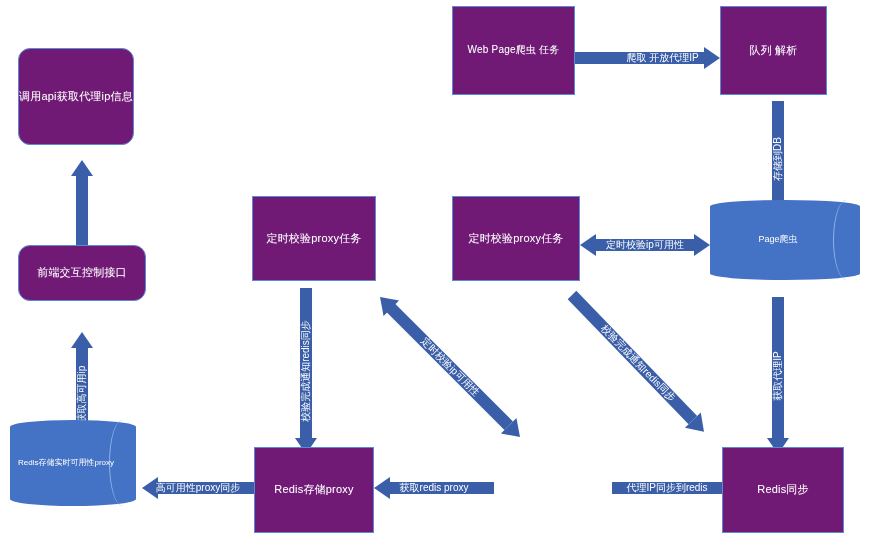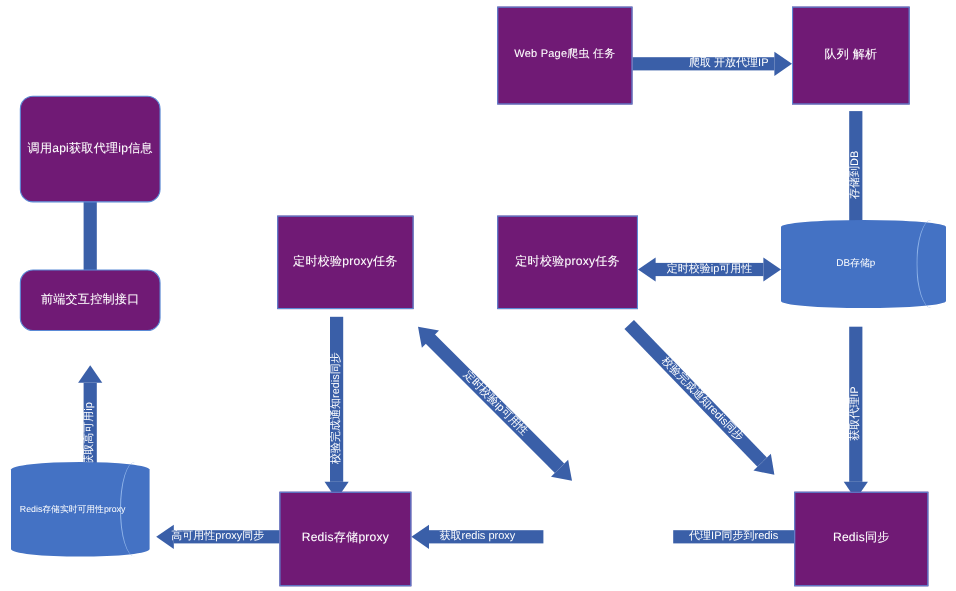--- a/index.html
+++ b/index.html
@@ -188,21 +188,21 @@
     <div class="head end" style="left:182px;"></div>
     <div class="conn-label fs9" style="transform: translate(-50%,-50%);">定时校验ip可用性</div>
   </div>
 
   <div class="conn" style="left:572px; top:288px; width:190px; transform: rotate(46deg);">
     <div class="shaft" style="width:174px;"></div>
     <div class="head end" style="left:174px;"></div>
     <div class="conn-label fs9" style="transform: translate(-50%,-50%);">校验完成通知redis同步</div>
   </div>
 
-  <div class="node rounded fs11" style="left:18px; top:48px; width:128px; height:97px;margin-top:39px;">
+  <div class="node rounded fs11" style="left:18px; top:48px; width:116px; height:97px;">
     <span>调用api获取代理ip信息</span>
   </div>
 
   <div class="node rounded fs11" style="left:18px; top:245px; width:128px; height:56px;">
     <span>前端交互控制接口</span>
   </div>
 
   <div class="cyl" style="left:10px; top:420px; width:126px; height:86px;">
     <div class="cyl-body"></div>
     <div class="cyl-face"></div>
@@ -230,16 +230,16 @@
     <span>Web Page爬虫 任务</span>
   </div>
 
   <div class="node rect fs11" style="left:720px; top:6px; width:107px; height:89px;">
     <span>队列 解析</span>
   </div>
 
   <div class="cyl" style="left:710px; top:200px; width:150px; height:80px;">
     <div class="cyl-body"></div>
     <div class="cyl-face"></div>
-    <div class="cyl-label fs9">DB存储p</div>
+    <div class="cyl-label fs9">Page爬虫</div>
   </div>
 
 </div>
 
 </body></html>

